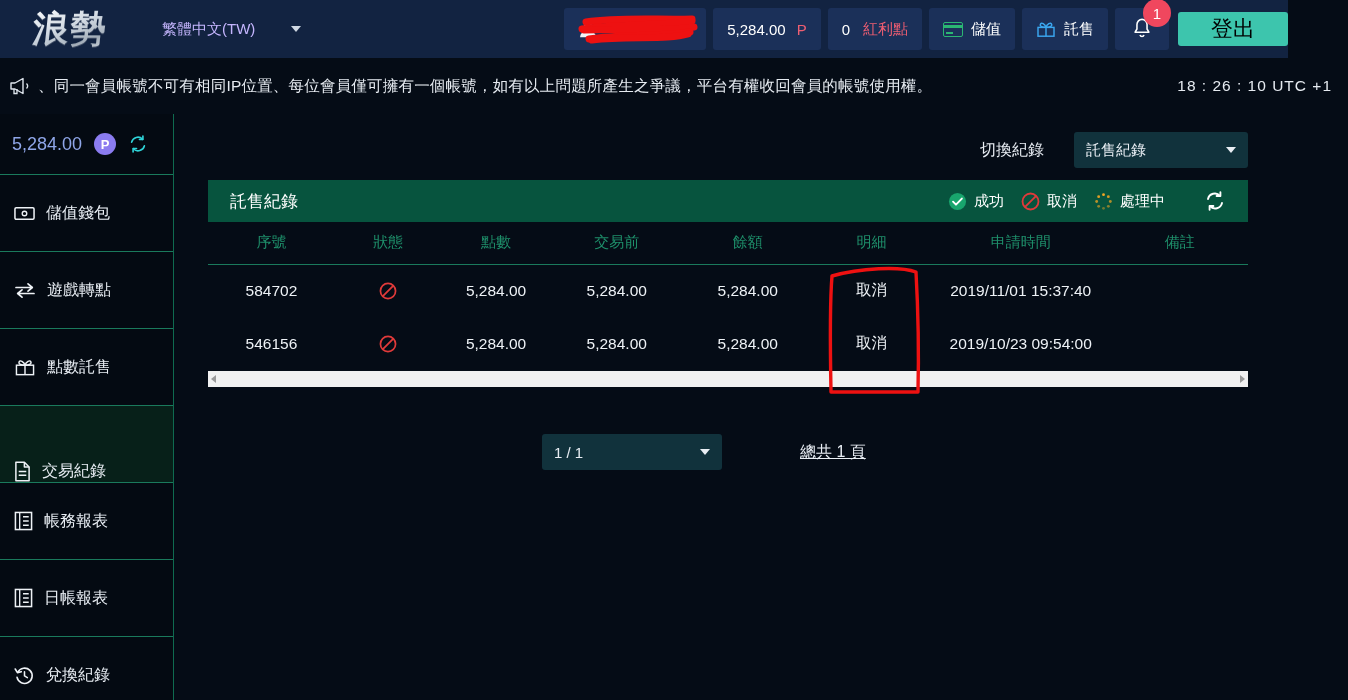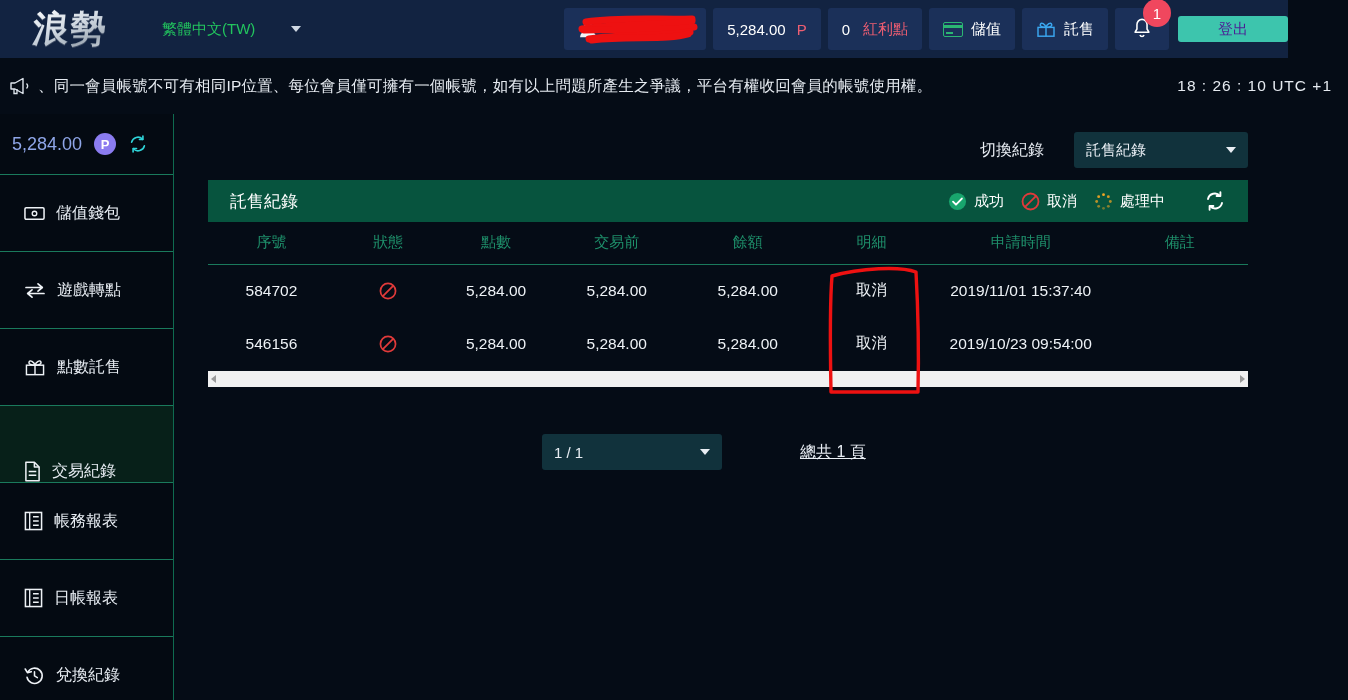--- a/index.html
+++ b/index.html
@@ -27,21 +27,21 @@
     font-family: "DejaVu Serif", "Liberation Serif", serif;
     font-size: 36px; font-weight: bold;
     letter-spacing: 1px;
     background: linear-gradient(160deg,#ffffff 10%,#c9d3de 45%,#8d9aa8 70%,#e8eef4 95%);
     -webkit-background-clip: text; background-clip: text; color: transparent;
     text-shadow: 0 1px 0 rgba(255,255,255,0.2);
     transform: skewX(-6deg);
   }
   .lang-select {
     margin-left: 32px; display: flex; align-items: center; gap: 36px;
-    color: #22c55e; font-size: 15px; cursor: pointer;
+    color: #c4b5fd; font-size: 15px; cursor: pointer;
   }
   .caret { width:0;height:0;border-left:5px solid transparent;border-right:5px solid transparent;border-top:6px solid #cfd8e3; }
 
   .hdr-actions { margin-left: auto; display: flex; align-items: center; gap: 7px; padding-right: 0px; }
   .hbtn {
     height: 42px; background: #1b3059; border-radius: 3px;
     display: flex; align-items: center; justify-content: center; gap: 8px;
     padding: 0 14px; color: #ffffff; font-size: 15px; cursor: pointer;
     white-space: nowrap;
   }
@@ -56,23 +56,23 @@
   .icon-card::before { content:""; position:absolute; left:0; right:0; top:2.5px; height:3px; background:#2bb673; }
   .icon-card::after { content:""; position:absolute; left:2px; bottom:2px; width:7px; height:2px; background:#2bb673; }
   .icon-gift { width: 20px; height: 16px; position: relative; }
   .hbtn.bell { width: 54px; position: relative; }
   .badge {
     position: absolute; top: -9px; right: -2px; width: 28px; height: 28px;
     border-radius: 50%; background: #f0475e; color: #fff; font-size: 15px;
     display: flex; align-items: center; justify-content: center;
   }
   .logout {
-    height: 26px; width: 110px; background: #3dc5ad; border-radius: 3px;
+    height: 34px; width: 110px; background: #3dc5ad; border-radius: 3px;
     display: flex; align-items: center; justify-content: center;
-    color: #4c1d95; font-size: 15px; cursor: pointer; margin-left: 2px;
+    color: #000000; font-size: 22px; cursor: pointer; margin-left: 2px;
   }
 
   
   .notice {
     position: absolute; top: 58px; left: 0; width: 1348px; height: 56px;
     background: #050c16; display: flex; align-items: center;
     padding: 0 16px 0 8px;
   }
   .notice-icon { width: 26px; height: 20px; flex: none; margin-right: 4px; }
   .notice-text { color: #e6ebf1; font-size: 15.5px; letter-spacing: .2px; }
@@ -87,21 +87,21 @@
     height: 60px; display: flex; align-items: center; gap: 12px; padding-left: 12px;
   }
   .balance-amt { color: #8fa6e8; font-size: 18px; }
   .p-badge {
     width: 22px; height: 22px; border-radius: 50%; background: #8b7cf0;
     color: #fff; font-size: 13px; font-weight: bold;
     display: flex; align-items: center; justify-content: center;
   }
   .refresh-sb { width: 20px; height: 20px; cursor: pointer; }
   .nav-item {
-    height: 77px; display: flex; align-items: center; gap: 11px; padding-left: 24px;
+    height: 77px; display: flex; align-items: center; gap: 11px; padding-left: 14px;
     border-top: 1px solid #1a7a5c; color: #e9eef4; font-size: 16px; cursor: pointer;
   }
   .nav-item.active { background: #072019; align-items: flex-end; }
   .nav-item svg { flex: none; }
 
   
   .main { position: absolute; top: 114px; left: 175px; width: 1173px; height: 586px; background: #050c16; }
   .switch-row {
     display: flex; align-items: center; justify-content: flex-end;
     gap: 30px; padding: 18px 100px 0 0; margin-left: 22px;

